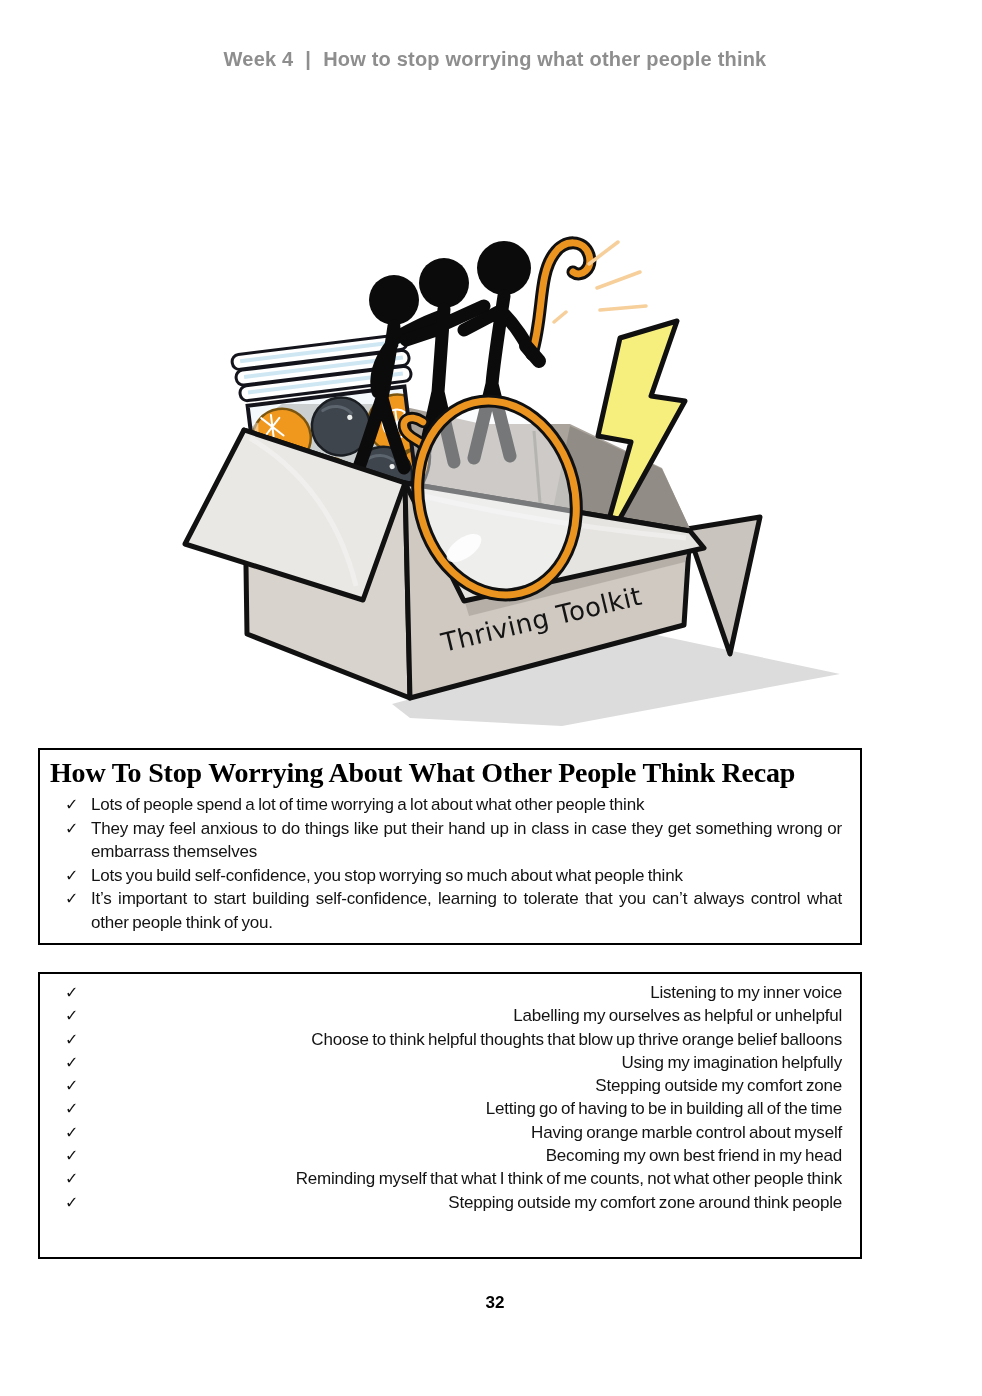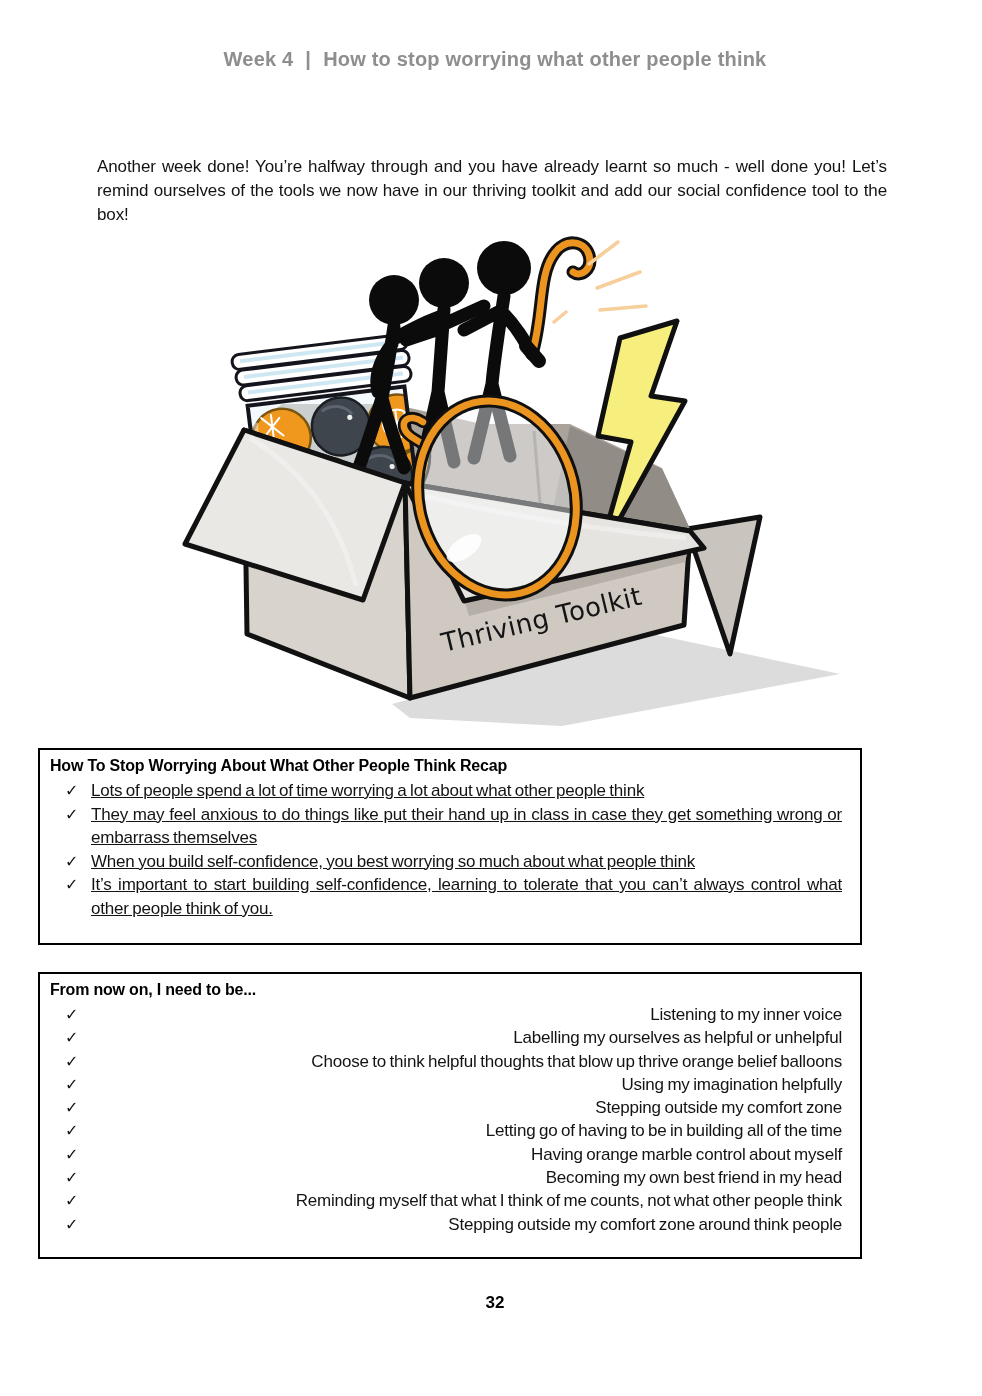--- a/index.html
+++ b/index.html
@@ -18,50 +18,49 @@
     color:#131313;
   }
   .illustration{position:absolute;top:226px;left:92px;width:760px;height:500px;}
   .box{
     position:absolute;left:38px;width:824px;border:2px solid #000;
     box-sizing:border-box;background:#fff;padding:5px 18px 0 8px;
   }
   .box.recap{top:748px;height:197px;}
   .box.fromnow{top:972px;height:287px;}
   .box h2{
-    margin:2px 0 4px 2px;font-size:16px;letter-spacing:-.2px;color:#000;
+    margin:2px 0 4px 2px;font-size:28px;letter-spacing:-.2px;color:#000;font-family:Liberation Serif, serif;
   }
   ul.checklist{list-style:none;margin:2px 0 0 0;padding:0;}
   .checklist li{display:flex;align-items:flex-start;}
   .recap .checklist li{line-height:23.5px;}
   .fromnow .checklist li{line-height:23.3px;}
   .check{
     flex:0 0 26px;margin-left:17px;font-size:16px;color:#111;
     font-family:"DejaVu Sans",sans-serif;
   }
   .txt{
     flex:1;font-size:17px;letter-spacing:-.2px;word-spacing:-1px;color:#131313;
   }
-  .recap .txt{text-align:justify;text-decoration:underline;}
+  .recap .txt{text-align:justify;}
   .fromnow .txt{text-align:right;}
   .pagenum{
     position:absolute;top:1293px;left:0;right:0;text-align:center;
     font-weight:bold;font-size:17px;color:#000;
   }
 </style>
 </head>
 <body>
 
 <div class="page">
 
   <div class="header">
     <span>Week 4</span><span class="sep">|</span><span>How to stop worrying what other people think</span>
   </div>
 
-  <p class="intro">Another week done! You’re halfway through and you have already learnt so much - well done you! Let’s remind ourselves of the tools we now have in our thriving toolkit and add our social confidence tool to the box!</p>
 
   <svg class="illustration" viewBox="0 0 760 500" xmlns="http://www.w3.org/2000/svg">
     <defs>
       <clipPath id="jarclip">
         <path d="M6,52 L6,212 Q6,238 34,238 L140,238 Q164,238 164,212 L164,52 Z"></path>
       </clipPath>
     </defs>
 
     <polygon points="300,478 560,408 748,448 470,500 318,492" fill="#dcdcdc"></polygon>
 
@@ -169,31 +168,30 @@
         <li>
           <span class="check">✓</span>
           <span class="txt">Lots of people spend a lot of time worrying a lot about what other people think</span>
         </li>
         <li>
           <span class="check">✓</span>
           <span class="txt">They may feel anxious to do things like put their hand up in class in case they get something wrong or embarrass themselves</span>
         </li>
         <li>
           <span class="check">✓</span>
-          <span class="txt">When you build self-confidence, you best worrying so much about what people think</span>
+          <span class="txt">Lots you build self-confidence, you stop worrying so much about what people think</span>
         </li>
         <li>
           <span class="check">✓</span>
           <span class="txt">It’s important to start building self-confidence, learning to tolerate that you can’t always control what other people think of you.</span>
         </li>
       </ul>
   </div>
 
   <div class="box fromnow">
-    <h2>From now on, I need to be...</h2>
     <ul class="checklist">
         <li>
           <span class="check">✓</span>
           <span class="txt">Listening to my inner voice</span>
         </li>
         <li>
           <span class="check">✓</span>
           <span class="txt">Labelling my ourselves as helpful or unhelpful</span>
         </li>
         <li>

